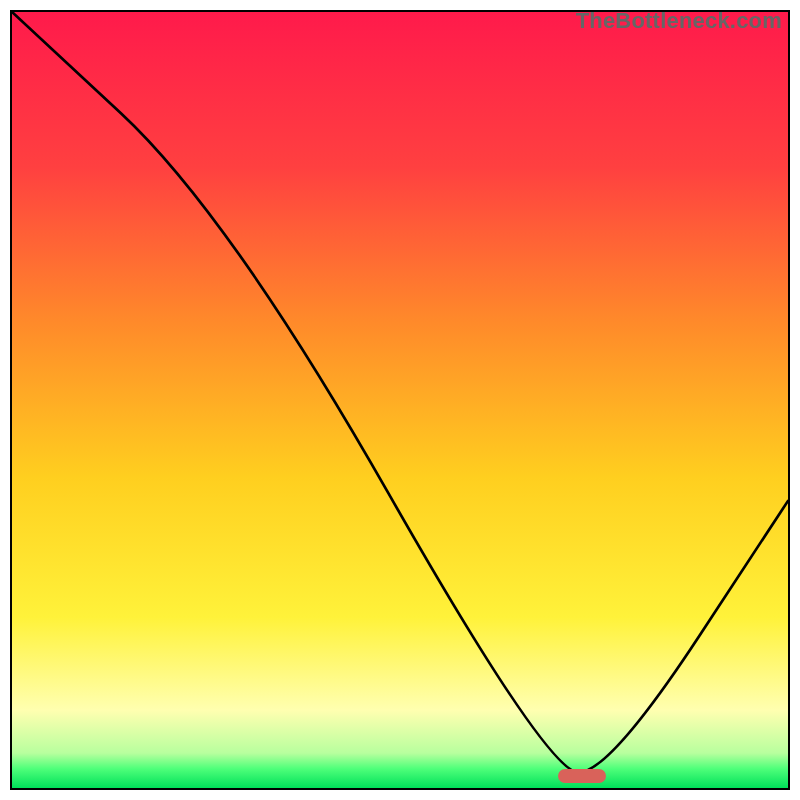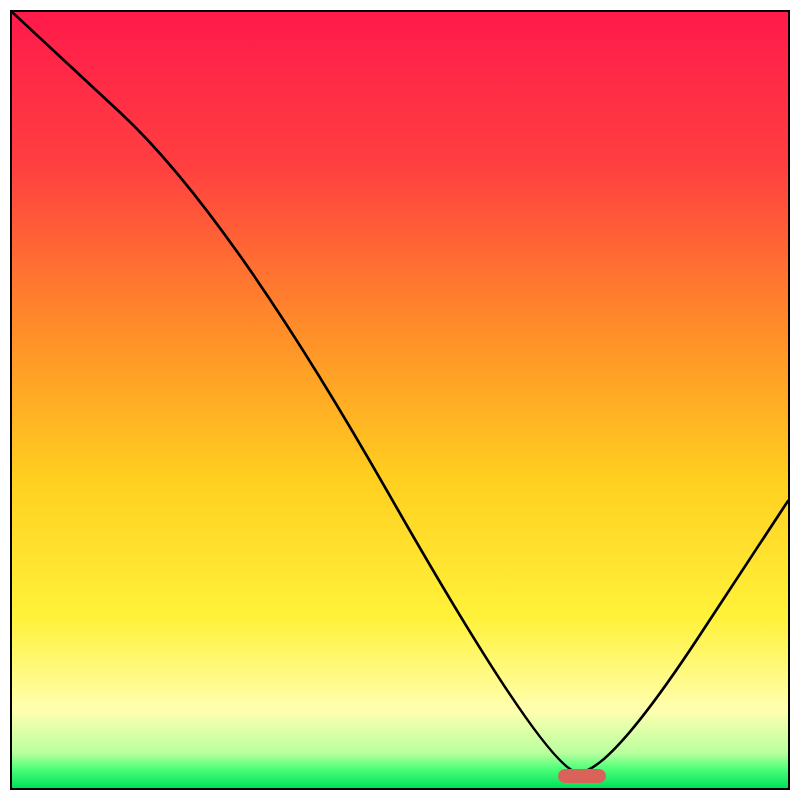--- a/index.html
+++ b/index.html
@@ -69,13 +69,14 @@
     </defs>
     <rect x="0" y="0" width="100" height="100" fill="url(#bg-grad)"></rect>
   </svg>
 
   <svg class="curve" viewBox="0 0 100 100" preserveAspectRatio="none">
     <path id="curve-path" fill="none" stroke="#000" stroke-width="0.35" stroke-linejoin="round" stroke-linecap="round" d="M 0 0 Q 0 0 14.000000000000002 13 Q 28.000000000000004 26 48.5 62 Q 69 98 73 98 Q 77 98 88.5 80.5 T 100 63"></path>
   </svg>
 
   <div class="marker" id="marker" style="left: 73.5%; top: 98.5%; background: rgb(217, 98, 90);"></div>
 
+  <div class="watermark">TheBottleneck.com</div>
 </div>
 
 </body></html>

